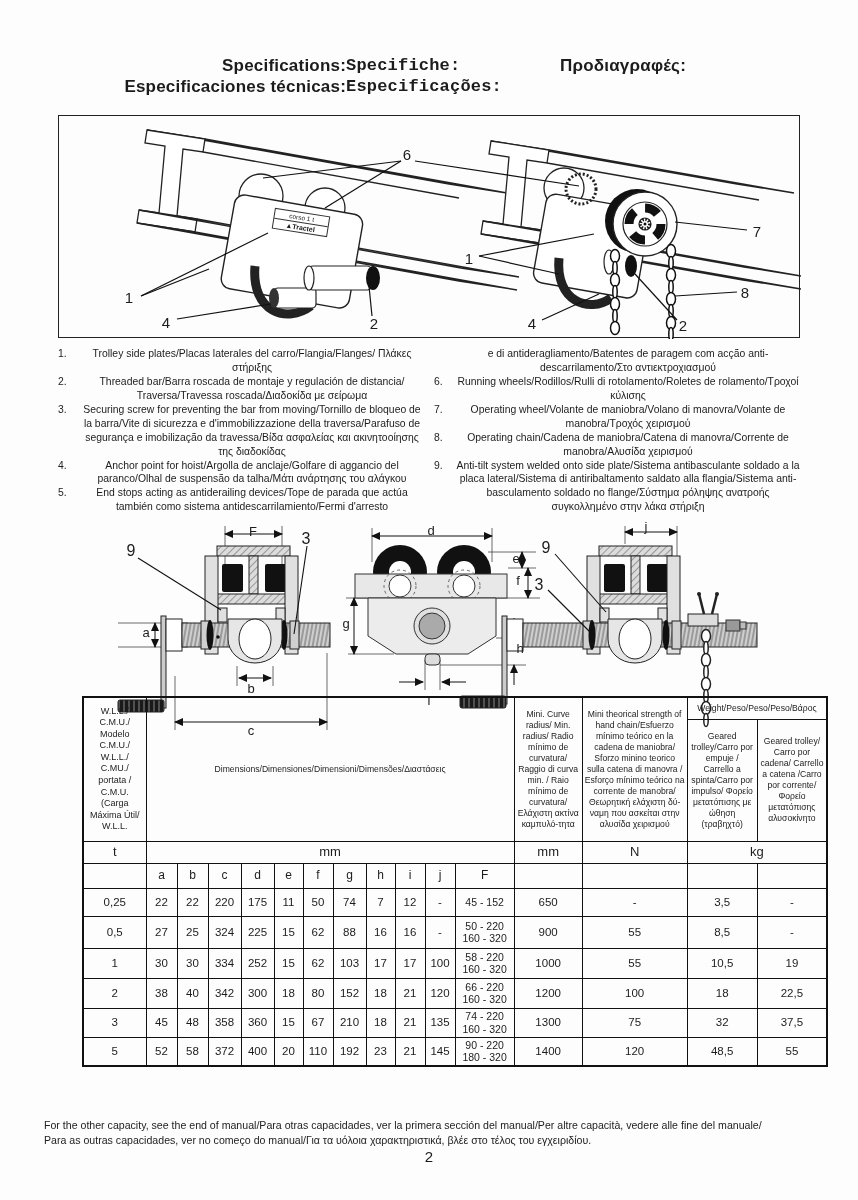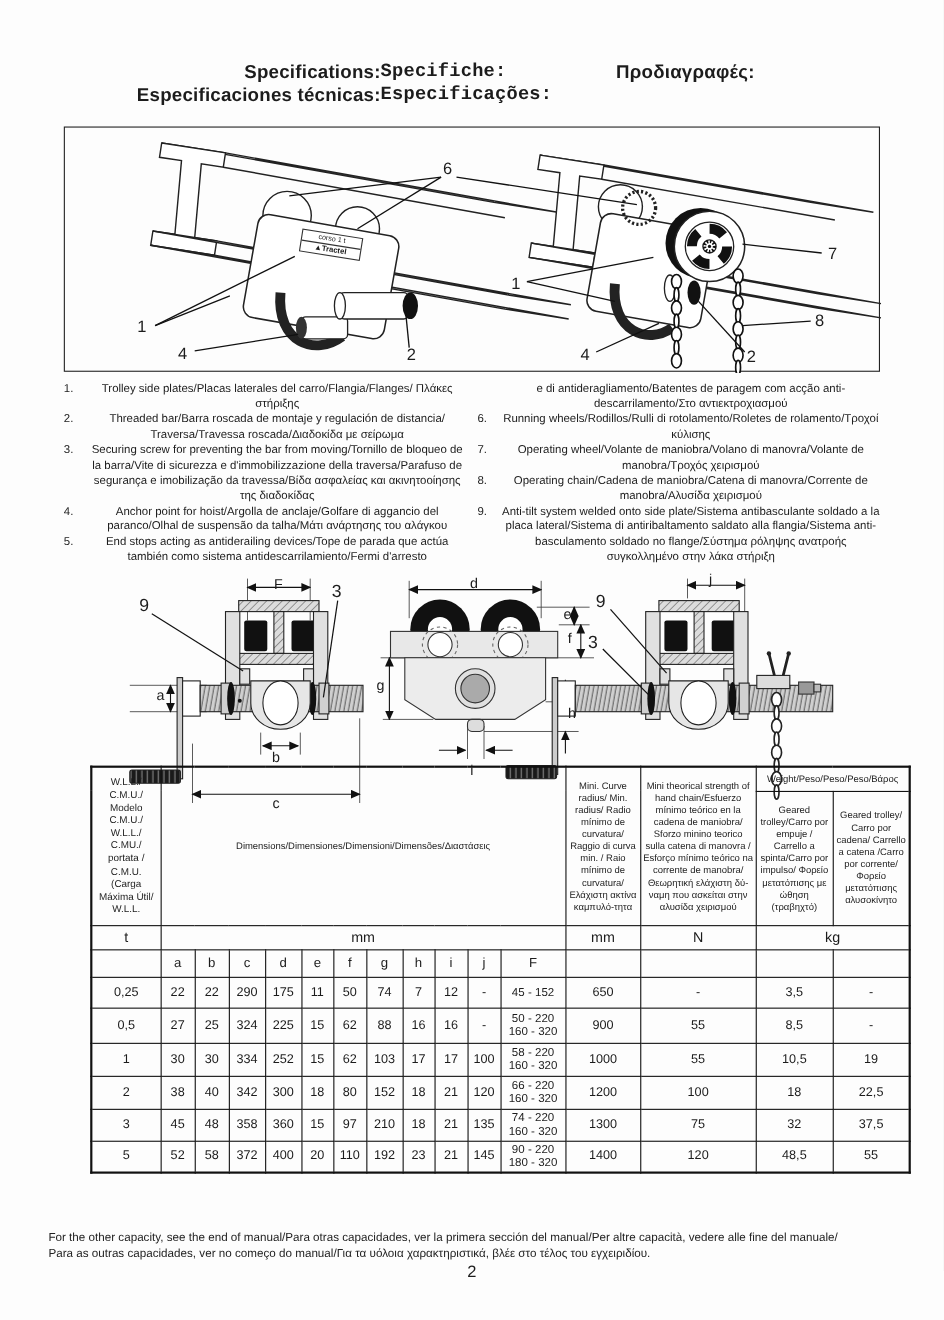--- a/index.html
+++ b/index.html
@@ -433,21 +433,21 @@
         <td class="let">F</td>
         <td></td>
             <td></td>
             <td></td>
             <td></td>
       </tr>
       <tr style="height:28px">
         <td class="dat">0,25</td>
         <td class="dat">22</td>
             <td class="dat">22</td>
-            <td class="dat">290</td>
+            <td class="dat">220</td>
             <td class="dat">175</td>
             <td class="dat">11</td>
             <td class="dat">50</td>
             <td class="dat">74</td>
             <td class="dat">7</td>
             <td class="dat">12</td>
             <td class="dat">-</td>
         <td class="fcell">45 - 152</td>
         <td class="dat">650</td>
         <td class="dat">-</td>
@@ -511,21 +511,21 @@
         <td class="dat">18</td>
         <td class="dat">22,5</td>
       </tr>
       <tr style="height:29px">
         <td class="dat">3</td>
         <td class="dat">45</td>
             <td class="dat">48</td>
             <td class="dat">358</td>
             <td class="dat">360</td>
             <td class="dat">15</td>
-            <td class="dat">97</td>
+            <td class="dat">67</td>
             <td class="dat">210</td>
             <td class="dat">18</td>
             <td class="dat">21</td>
             <td class="dat">135</td>
         <td class="fcell">74 - 220
 160 - 320</td>
         <td class="dat">1300</td>
         <td class="dat">75</td>
         <td class="dat">32</td>
         <td class="dat">37,5</td>

